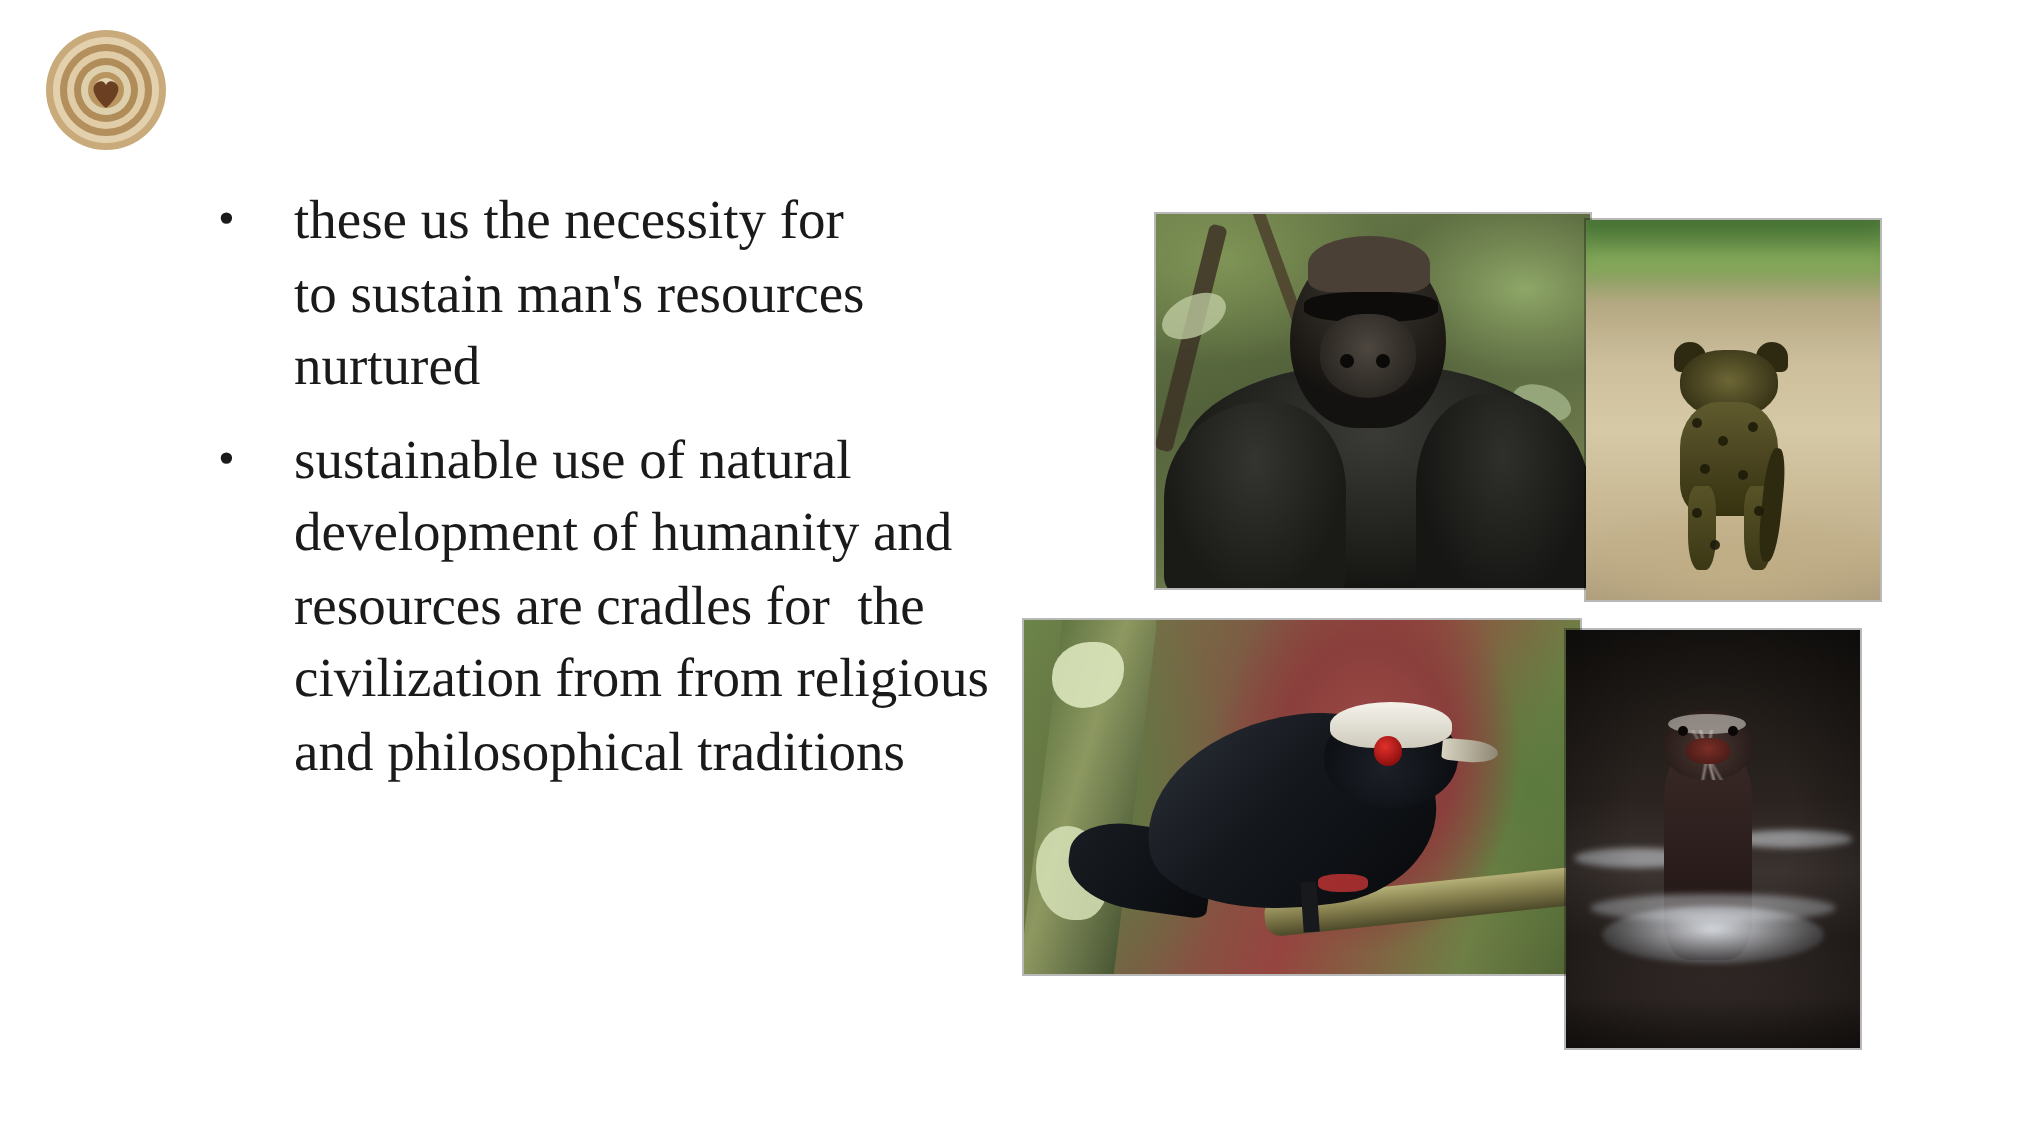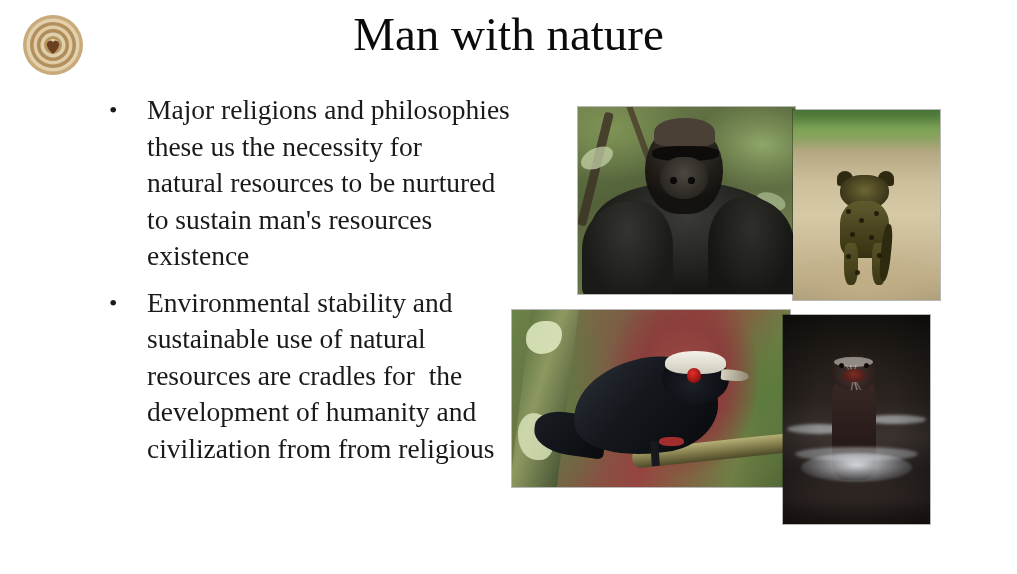--- a/index.html
+++ b/index.html
@@ -352,40 +352,37 @@
       <circle cx="31" cy="31" r="19.5" fill="#e0cca7"></circle>
       <circle cx="31" cy="31" r="16" fill="#b08c59"></circle>
       <circle cx="31" cy="31" r="12.5" fill="#ded0ad"></circle>
       <circle cx="31" cy="31" r="9" fill="#b9965f"></circle>
       <circle cx="31" cy="31" r="6" fill="#e3d6b1"></circle>
       <path d="M31 40 C 24 34, 23.5 29, 26.6 27.2 C 29 25.8, 30.6 27.2, 31 28.6 C 31.4 27.2, 33 25.8, 35.4 27.2 C 38.5 29, 38 34, 31 40 Z" fill="#6b4022"></path>
     </svg>
   </div>
 
 
-  <div id="slide-title">Man with nature</div>
 
   <div id="body-text">
 
     <div class="bullet-item">
       <span class="bullet-mark">•</span>
-      <span class="bullet-line">Major religions and philosophies</span>
       <span class="bullet-line">these us the necessity for</span>
-      <span class="bullet-line">natural resources to be nurtured</span>
       <span class="bullet-line">to sustain man's resources</span>
-      <span class="bullet-line">existence</span>
+      <span class="bullet-line">nurtured</span>
     </div>
 
     <div class="bullet-item">
       <span class="bullet-mark">•</span>
-      <span class="bullet-line">Environmental stability and</span>
       <span class="bullet-line">sustainable use of natural</span>
+      <span class="bullet-line">development of humanity and</span>
       <span class="bullet-line">resources are cradles for  the</span>
-      <span class="bullet-line">development of humanity and</span>
       <span class="bullet-line">civilization from from religious</span>
+      <span class="bullet-line">and philosophical traditions</span>
     </div>
 
   </div>
 
   <div class="photo" id="photo-gorilla">
     <div class="scene">
       <div class="bg"></div>
       <div class="branch1"></div>
       <div class="branch2"></div>
       <div class="leaf1"></div>

